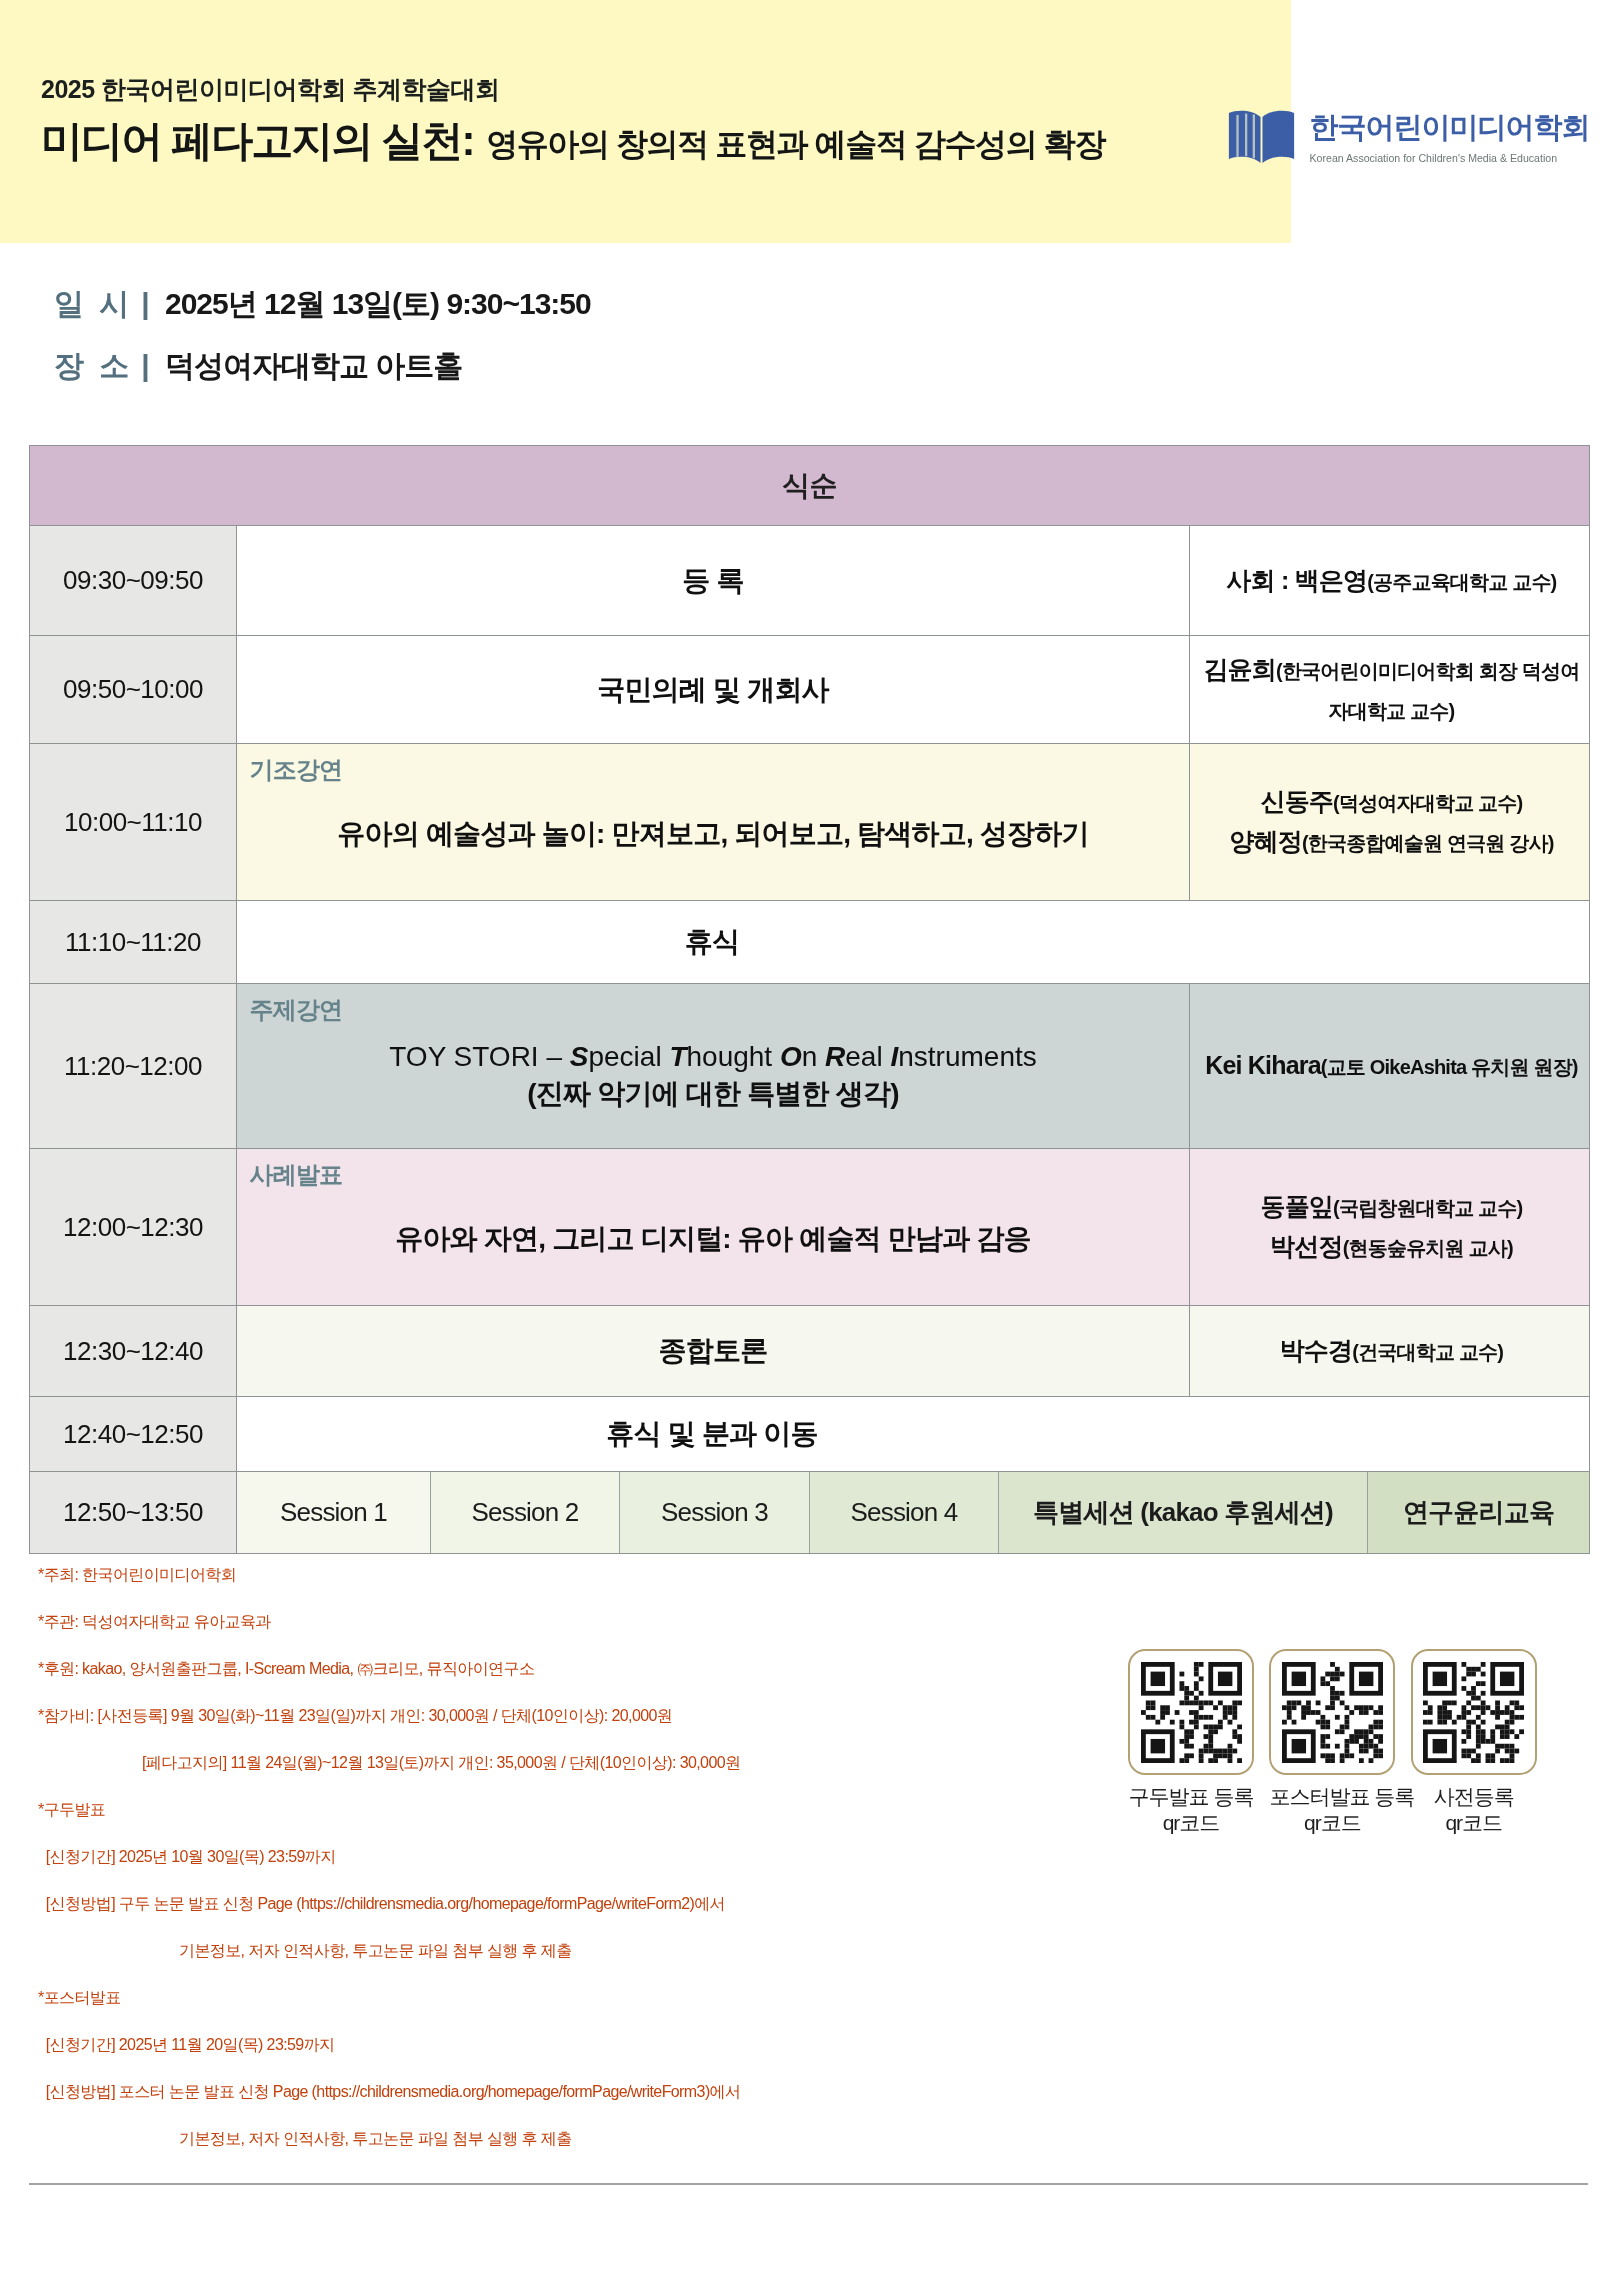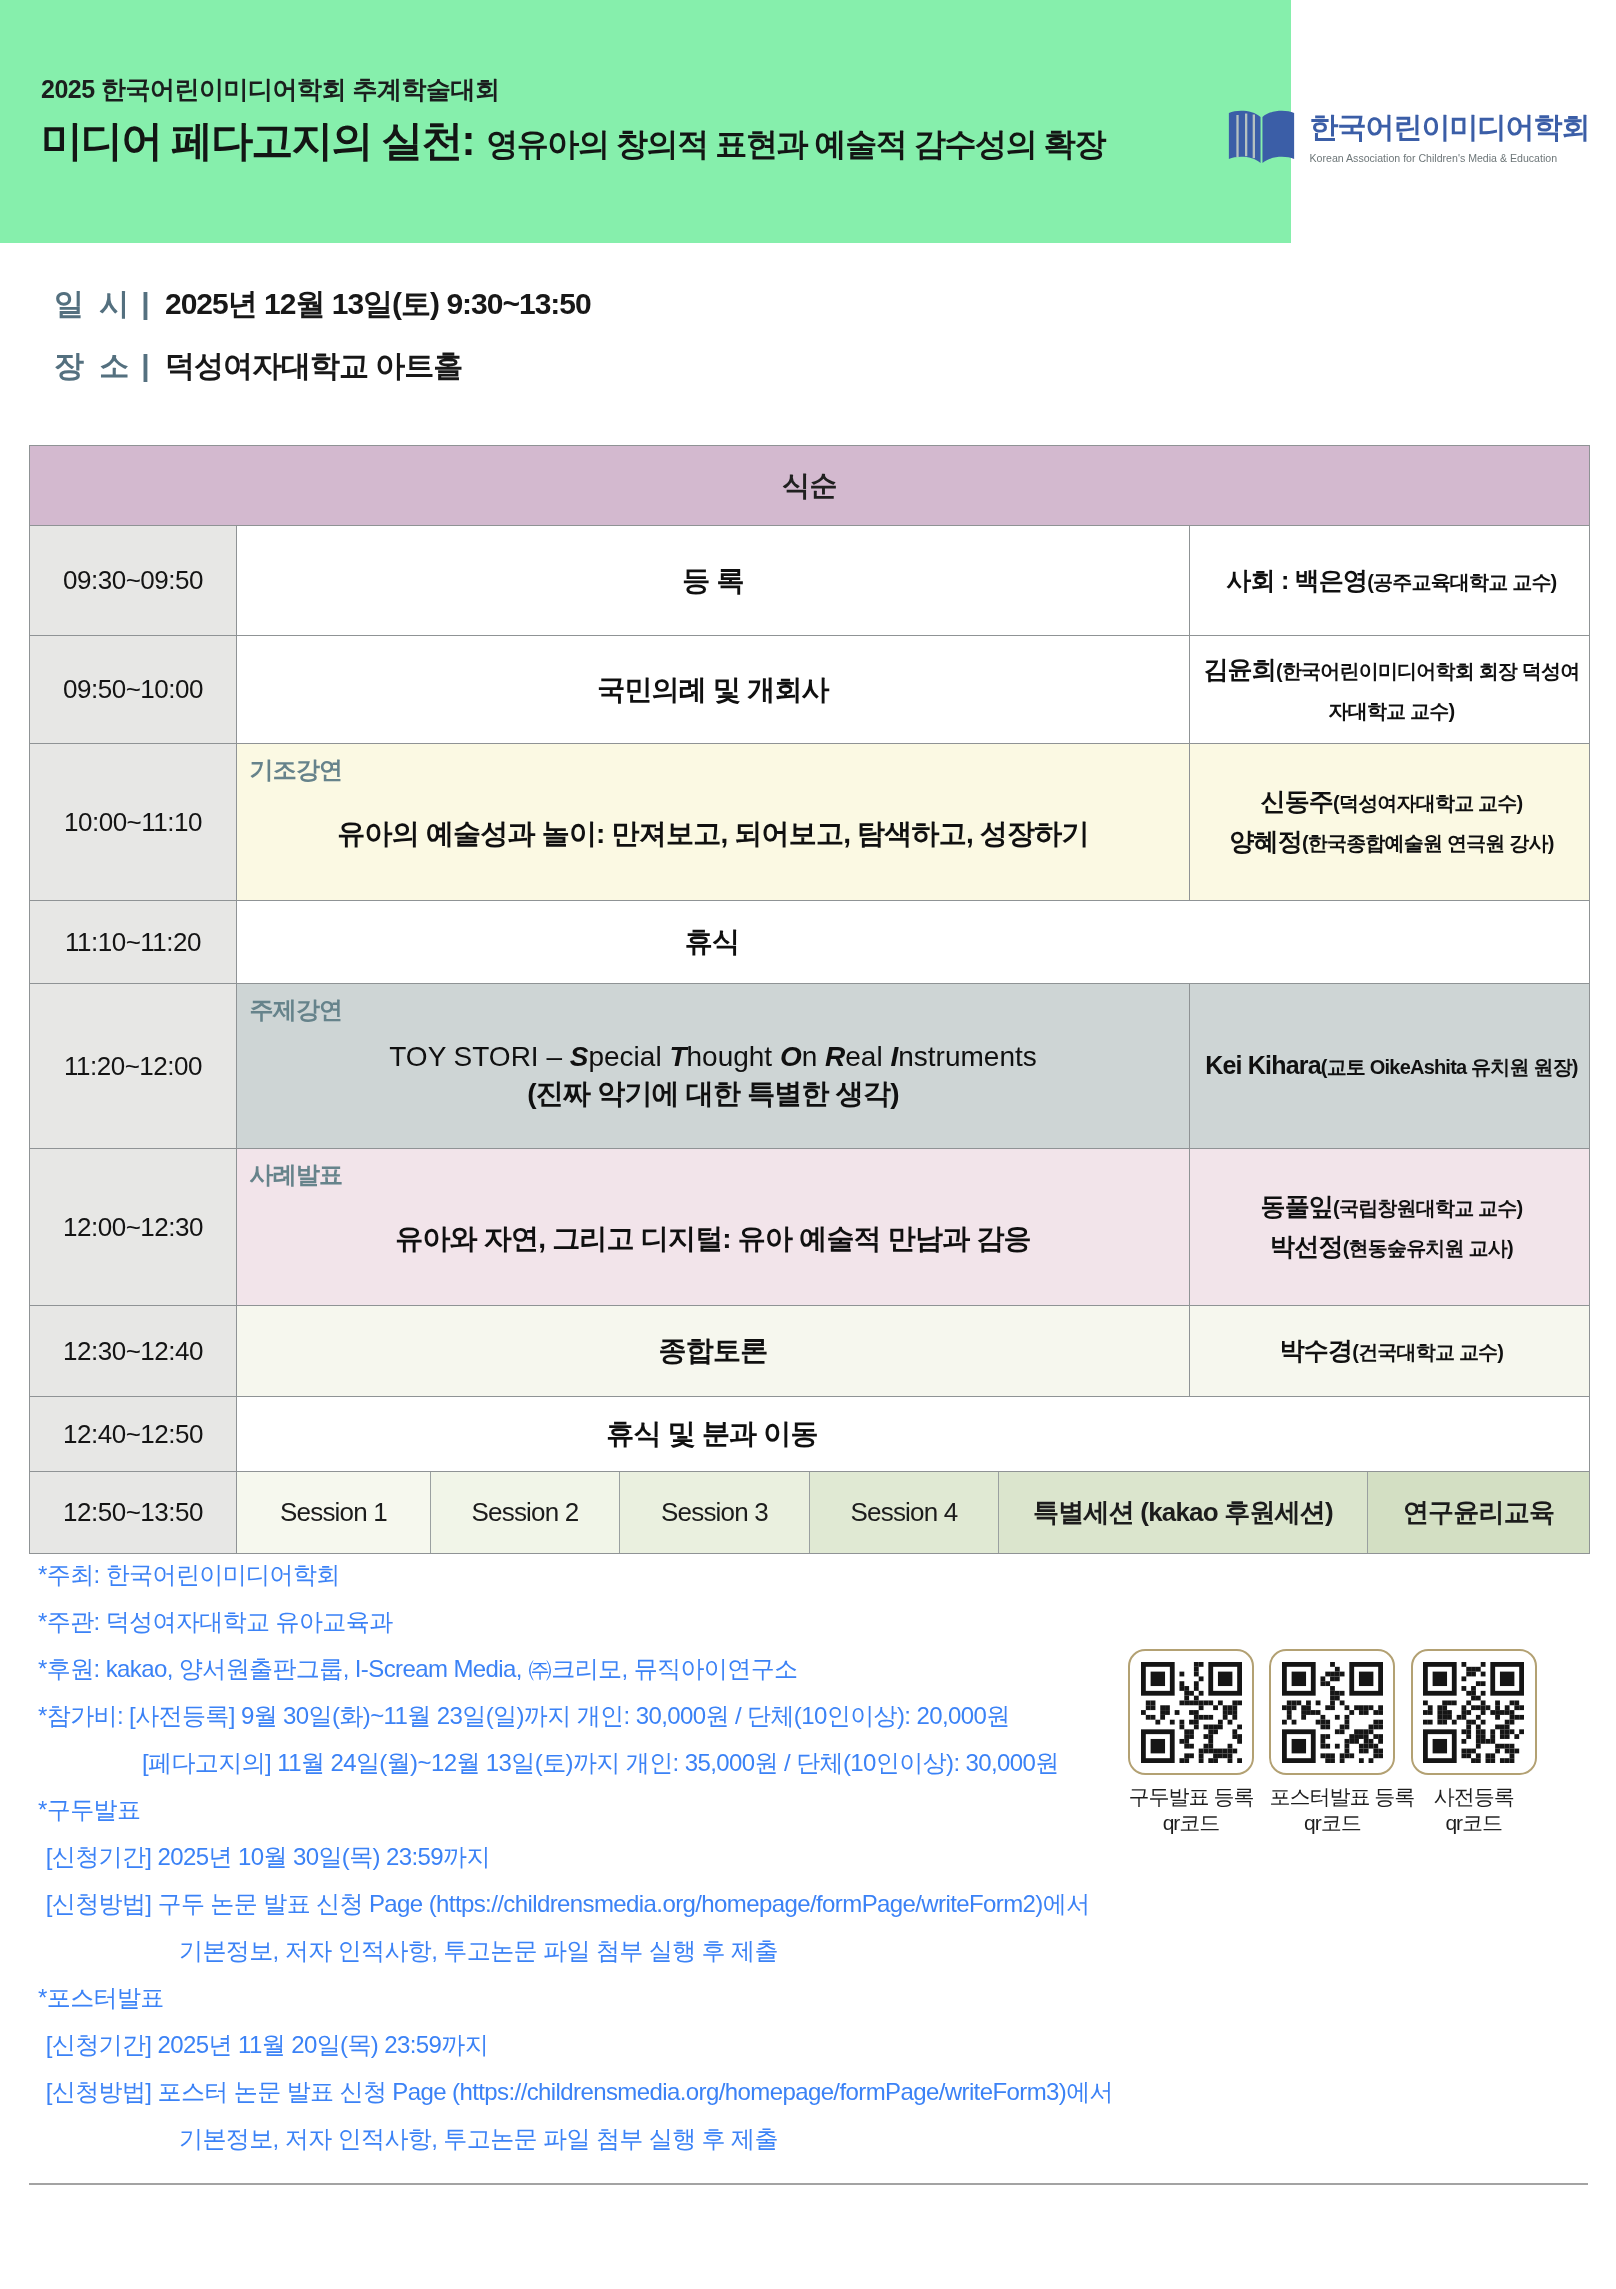--- a/index.html
+++ b/index.html
@@ -1,21 +1,21 @@
 <!DOCTYPE html>
 <html><head>
 <meta charset="utf-8">
 <style>
   * { margin:0; padding:0; box-sizing:border-box; }
   html,body { background:#ffffff; }
   body { font-family:"Liberation Sans","DejaVu Sans",sans-serif; }
   .page { position:relative; width:1617px; height:2289px; background:#ffffff; overflow:hidden; color:#1c1c1c; }
 
   
-  .band { position:absolute; left:0; top:0; width:1291px; height:243px; background:#86efac; }
+  .band { position:absolute; left:0; top:0; width:1291px; height:243px; background:#fef9c3; }
   .event-line { position:absolute; left:41px; top:73px; font-size:25px; font-weight:bold; color:#1b1f1e; letter-spacing:-0.5px; white-space:pre; }
   .title-row { position:absolute; left:41px; top:113px; display:flex; align-items:baseline; gap:12.5px; white-space:pre; }
   .title-main { font-size:42px; font-weight:bold; color:#131614; letter-spacing:-1.9px; }
   .title-sub { font-size:32px; font-weight:bold; color:#131614; letter-spacing:-1.4px; }
   .logo { position:absolute; left:1226px; top:108px; display:flex; align-items:flex-start; gap:12.5px; }
   .logo-text .ko { font-size:29px; font-weight:bold; color:#3b5ea7; letter-spacing:-1px; white-space:pre; }
   .logo-text .en { font-size:10.6px; color:#6d7678; margin-top:3.8px; white-space:pre; }
 
   
   .info { position:absolute; left:54px; top:284px; }
@@ -50,21 +50,21 @@
   .sess:first-child { border-left:none; }
   .sess.ko { font-weight:bold; }
   .s0 { flex:0 0 193px; background:#f6f8ee; }
   .s1 { flex:0 0 189px; background:#f1f5e8; }
   .s2 { flex:0 0 190px; background:#eaf0df; }
   .s3 { flex:0 0 189px; background:#e0e9d3; }
   .s4 { flex:0 0 369px; background:#dbe5cd; }
   .s5 { flex:1; background:#d3dfc3; }
 
   
-  .notes { position:absolute; left:38px; top:1551px; width:1086px; font-size:24px; color:#3b82f6; letter-spacing:-0.6px; }
+  .notes { position:absolute; left:38px; top:1551px; width:1086px; font-size:16px; color:#c2410c; letter-spacing:-0.6px; }
   .notes p { line-height:47px; white-space:pre; }
   .indent-a { padding-left:7.7px; }
   .indent-fee { padding-left:104px; }
   .indent-b { padding-left:141px; }
 
   
   .qr-group { position:absolute; left:1128px; top:1649px; display:flex; gap:15.4px; }
   .qr-item { width:126px; text-align:center; }
   .qr-box { width:126px; height:126px; border:2.9px solid #b3a173; border-radius:17.3px; background:#ffffff; display:flex; align-items:center; justify-content:center; }
   .qr-label { margin-top:8.6px; font-size:21px; line-height:26px; color:#1e1e1e; letter-spacing:-1px; white-space:pre; }

